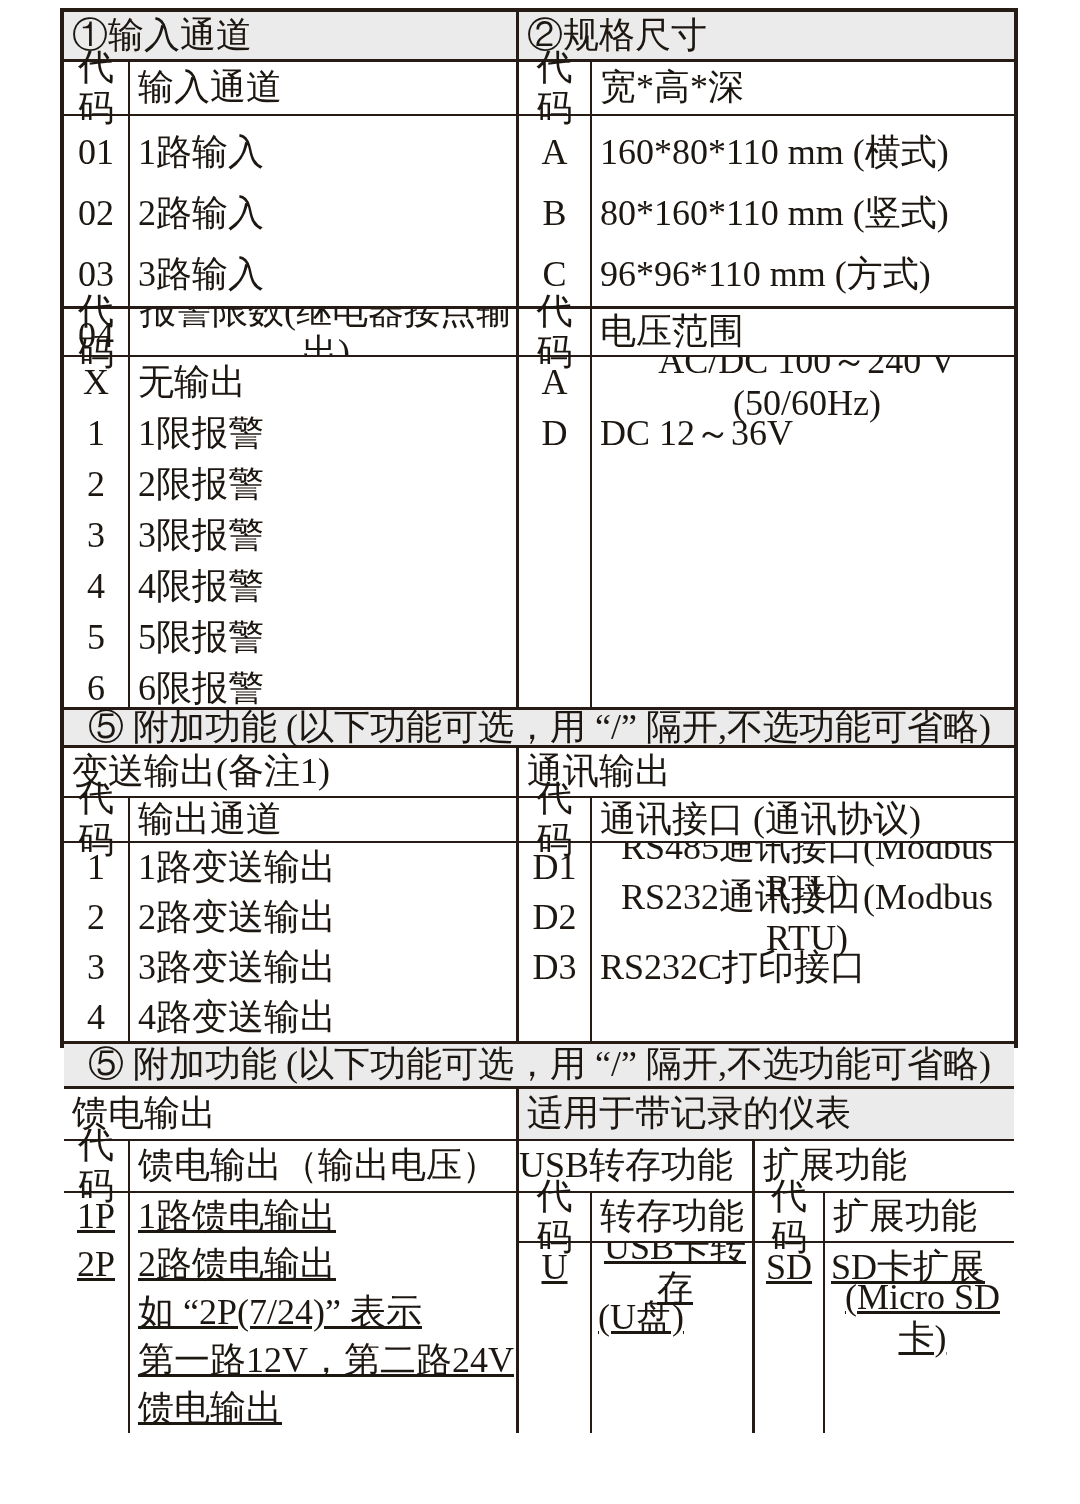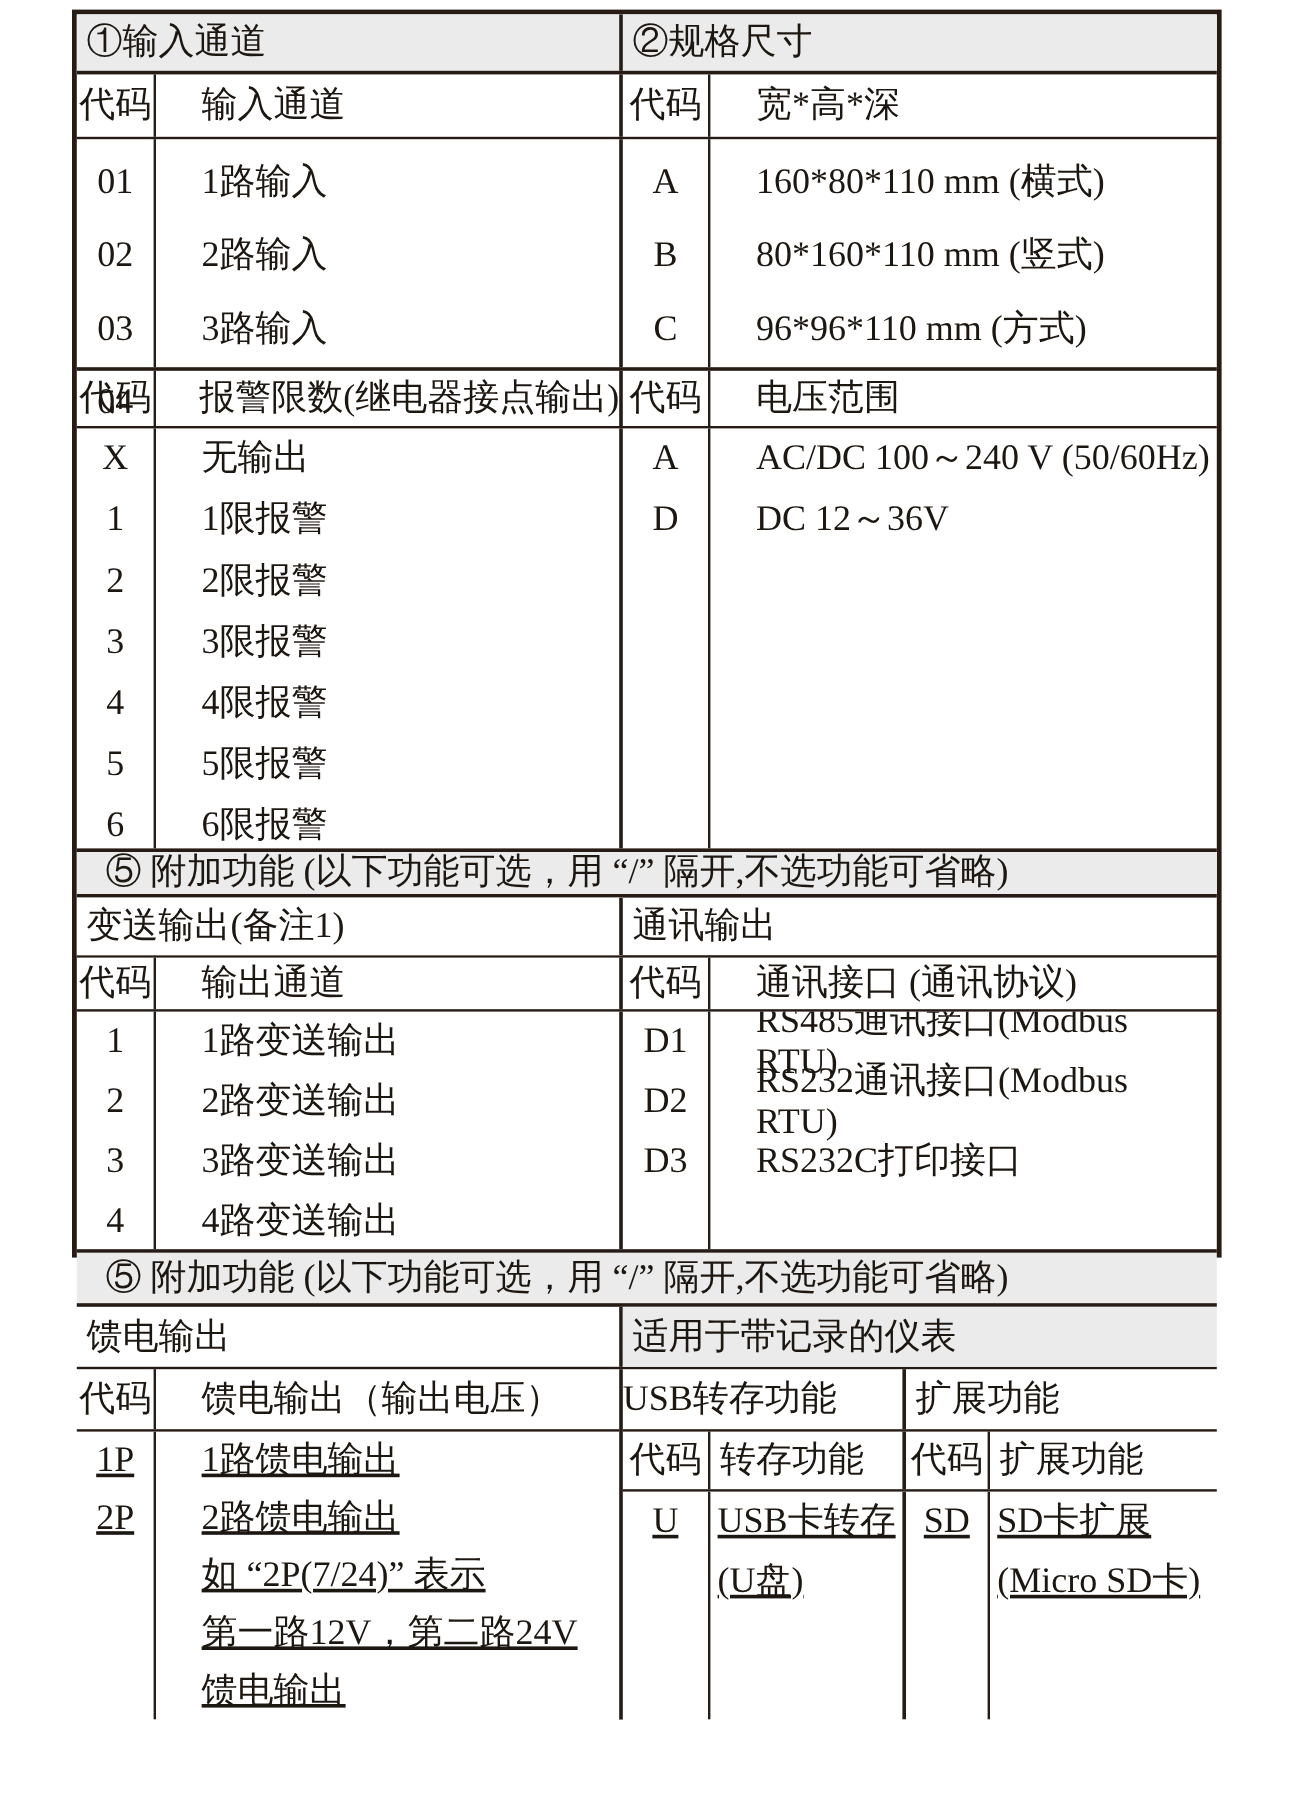--- a/index.html
+++ b/index.html
@@ -23,43 +23,44 @@
   .tbl {
     position: absolute;
     left: 60px;
     top: 8px;
     width: 958px;
     height: 1040px;
     border: 4px solid var(--line);
     background: #fff;
     display: flex;
     flex-direction: column;
-    font-size: 30px;
+    font-size: 36px;
     line-height: 1.15;
+    text-align: center;
   }
   .row { display: flex; border-bottom: 2px solid var(--line); flex-shrink: 0; }
   .row.thick { border-bottom-width: 3px; }
   .row.last { border-bottom: none; flex: 1; }
   .band { background: var(--band); border-bottom-width: 3px; }
   .h50 { height: 50px; } .h54 { height: 54px; } .h193 { height: 193px; }
   .h45 { height: 45px; } .h48 { height: 48px; } .h353 { height: 353px; }
   .h38 { height: 38px; } .h201 { height: 201px; } .h52 { height: 52px; }
 
   .lhalf { width: 455px; border-right: 3px solid var(--line); display: flex; flex-shrink: 0; }
   .rhalf { flex: 1; display: flex; }
   .gray { background: var(--band); }
 
   .band-cell { display: flex; align-items: center; padding-left: 8px; }
   .full-band { display: flex; align-items: center; padding-left: 24px; width: 100%; }
 
   .code-col  { width: 66px; border-right: 2px solid var(--line); flex-shrink: 0;
                display: flex; flex-direction: column; }
   .code-col-r{ width: 73px; border-right: 2px solid var(--line); flex-shrink: 0;
                display: flex; flex-direction: column; }
-  .desc-col  { flex: 1; display: flex; flex-direction: column; overflow: hidden; padding-left: 30px; }
+  .desc-col  { flex: 1; display: flex; flex-direction: column; overflow: hidden; }
 
   .cell-c { display: flex; align-items: center; justify-content: center; height: 100%; }
   .cell-l { display: flex; align-items: center; padding-left: 8px; height: 100%; }
 
   .line  { height: 50px; display: flex; align-items: center; flex-shrink: 0; }
   .lc    { justify-content: center; }
   .ll    { padding-left: 8px; }
   .l49 .line { height: 49px; margin-top: 12px; }
   .l51 .line { height: 51px; }
   .l48 .line { height: 48px; }

